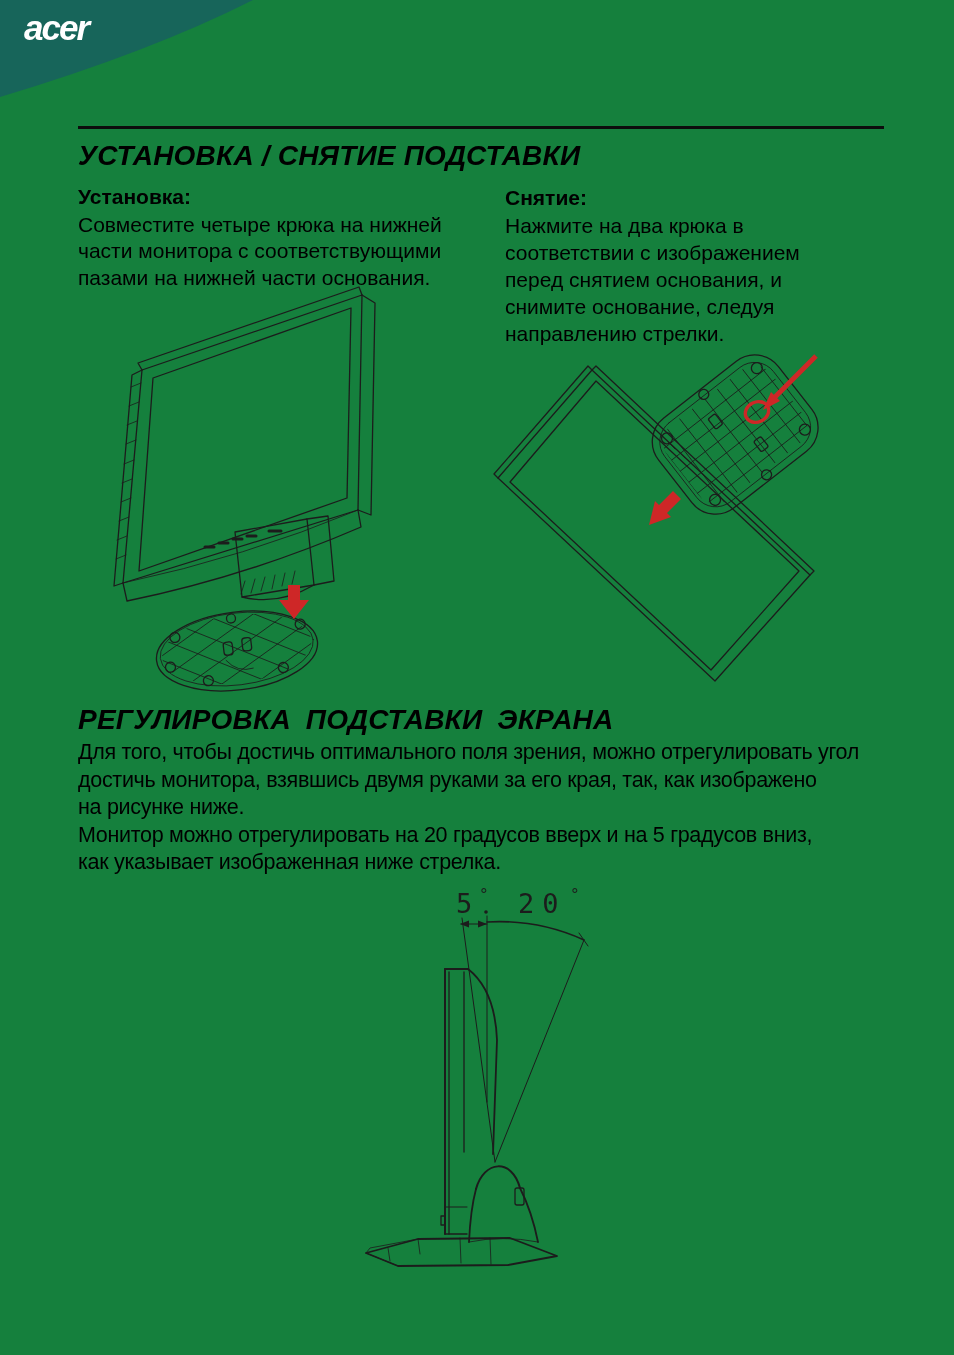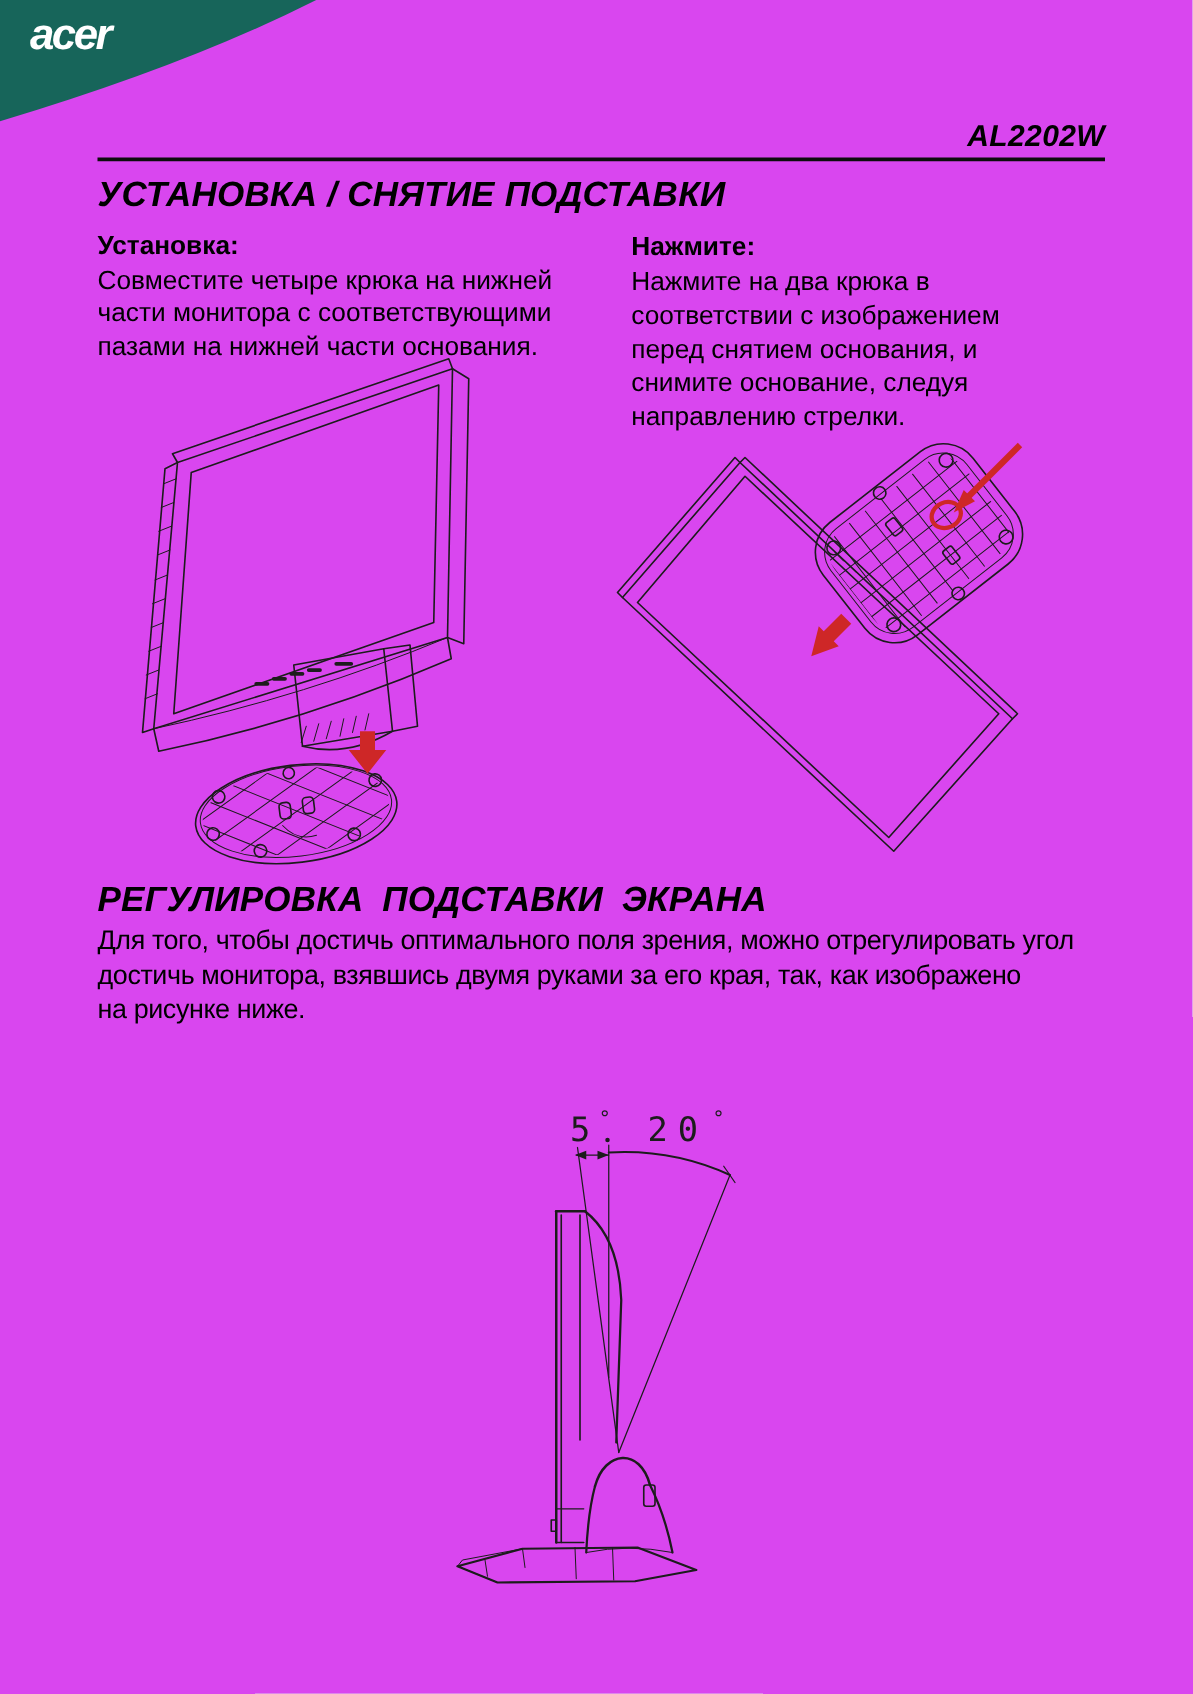--- a/index.html
+++ b/index.html
@@ -1,18 +1,18 @@
 <!DOCTYPE html>
 <html style="--brand-green: #17655A; --arrow-red: #CE2727;"><head>
 <meta charset="utf-8">
 <style>
   html,body{margin:0;padding:0;background:#e8e8e8;}
   .page{
     position:relative;width:954px;height:1355px;margin:0 auto;
-    background:#d946ef;overflow:hidden;color:#000;
+    background:#15803d;overflow:hidden;color:#000;
     font-family:"Liberation Sans",sans-serif;
   }
   .abs{position:absolute;}
   
   .brand-band{left:0;top:0;}
   .acer-logo{
     left:24px;top:8px;color:#fff;font-size:35px;font-weight:bold;font-style:italic;
     letter-spacing:-2px;font-family:"Liberation Sans",sans-serif;
   }
   .model{
@@ -51,34 +51,33 @@
 </head>
 <body>
 
 <div class="page">
 
   <svg class="abs brand-band" width="260" height="100" viewBox="0 0 260 100">
     <path class="green-fill" d="M0,0 H253 Q150,52 0,97 Z"></path>
   </svg>
   <div class="abs acer-logo">acer</div>
 
-  <div class="abs model">AL2202W</div>
   <div class="abs rule"></div>
 
   <div class="abs sec-title" id="title1">УСТАНОВКА / СНЯТИЕ ПОДСТАВКИ</div>
 
   <div class="abs col" id="col-install">
     <p class="hd">Установка:</p>
     <div class="pre">Совместите четыре крюка на нижней
 части монитора с соответствующими
 пазами на нижней части основания.</div>
   </div>
 
   <div class="abs col" id="col-remove">
-    <p class="hd">Нажмите:</p>
+    <p class="hd">Снятие:</p>
     <div class="pre">Нажмите на два крюка в
 соответствии с изображением
 перед снятием основания, и
 снимите основание, следуя
 направлению стрелки.</div>
   </div>
 
   <svg class="abs" style="left:85px;top:285px" width="320" height="412" viewBox="0 0 320 412">
     <defs>
       <clipPath id="baseclip">
@@ -162,20 +161,22 @@
       <polygon class="red-fill" points="283,62 300,53 291,44"></polygon>
     </g>
     <polygon class="red-fill" points="193,143 201,151 187,165 191,169 169,177 175,153 179,157"></polygon>
   </svg>
 
   <div class="abs sec-title" id="title2">РЕГУЛИРОВКА  ПОДСТАВКИ  ЭКРАНА</div>
   <div class="abs" id="adjust-text">
     <p class="pre">Для того, чтобы достичь оптимального поля зрения, можно отрегулировать угол
 достичь монитора, взявшись двумя руками за его края, так, как изображено
 на рисунке ниже.</p>
+    <p class="pre">Монитор можно отрегулировать на 20 градусов вверх и на 5 градусов вниз,
+как указывает изображенная ниже стрелка.</p>
   </div>
 
   <svg class="abs" style="left:360px;top:882px" width="270" height="400" viewBox="0 0 270 400">
     <g class="ink">
 
       <line x1="127" y1="34" x2="127" y2="220" stroke-width="1"></line>
       <circle cx="126" cy="30" r="1.8" fill="#1c1c1c" stroke="none"></circle>
       <line x1="101" y1="42" x2="127" y2="42" stroke-width="1"></line>
       <polygon points="100,42 109,38.5 109,45.5" fill="#1c1c1c" stroke="none"></polygon>
       <polygon points="127,42 118,38.5 118,45.5" fill="#1c1c1c" stroke="none"></polygon>

